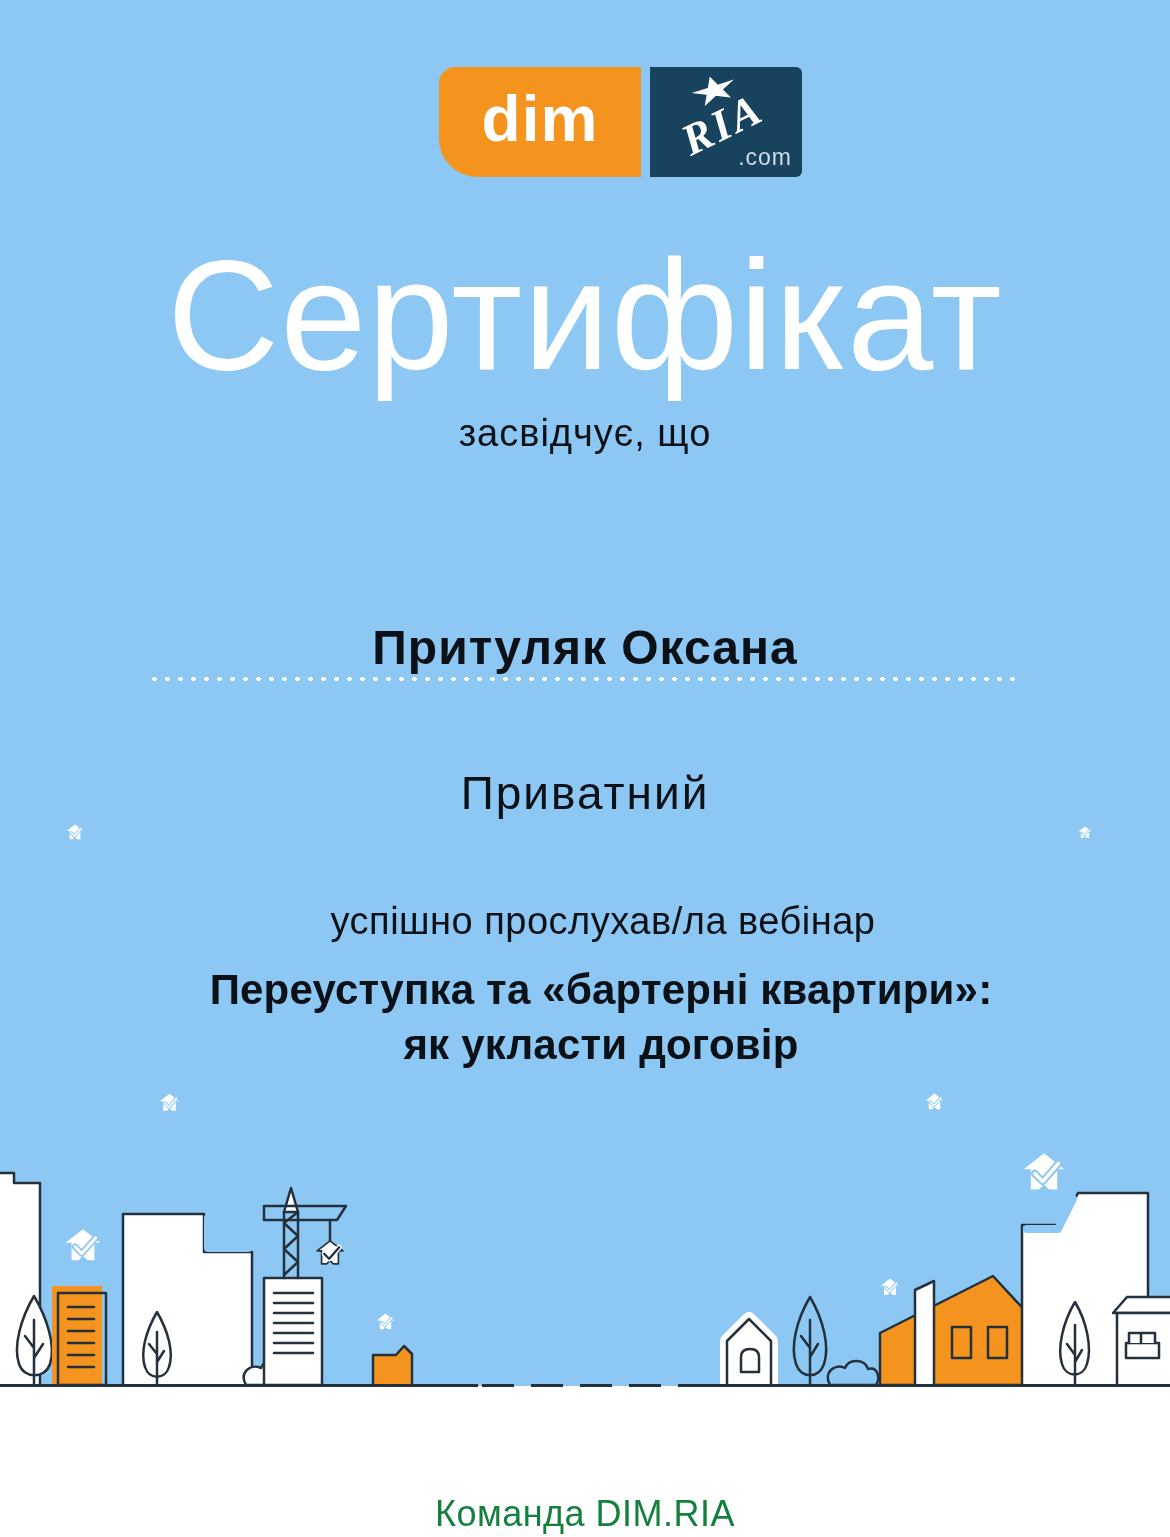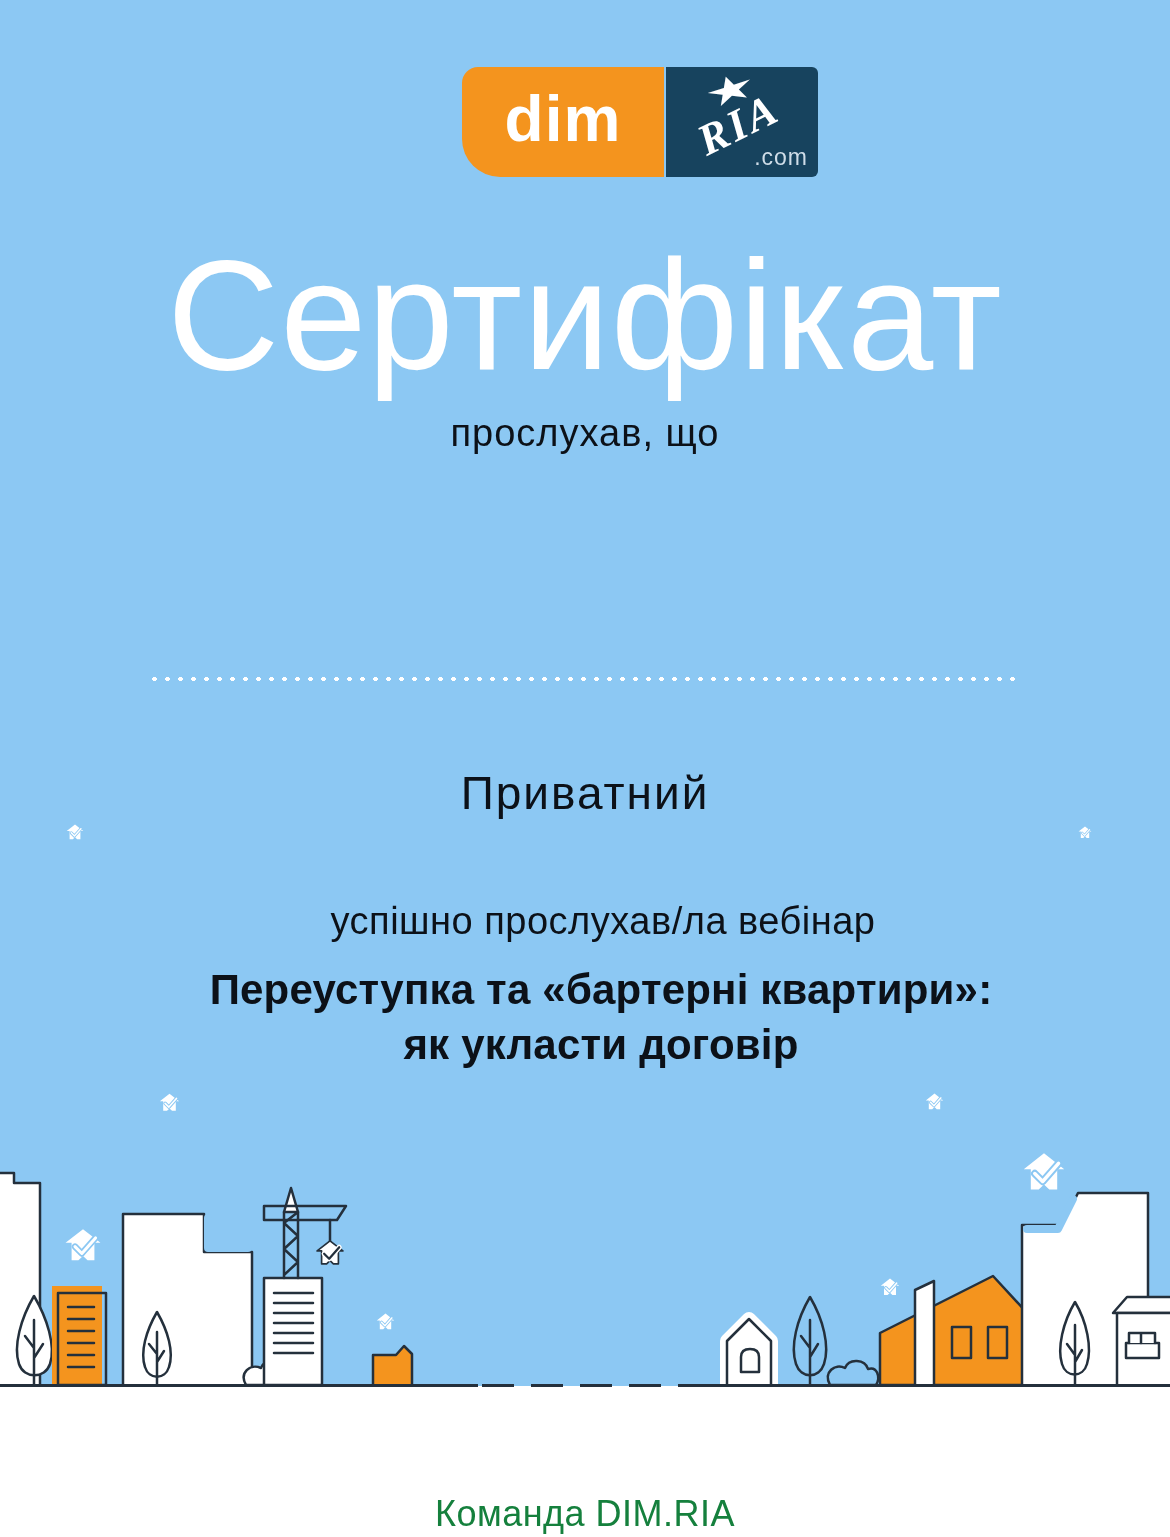--- a/index.html
+++ b/index.html
@@ -7,21 +7,21 @@
     --outline:#24303c; --ink:#0c1118;
   }
   html,body{margin:0;padding:0;background:#e8e8e8;}
   .page{
     position:relative; width:1170px; height:1537px; margin:0 auto;
     background:#fff; overflow:hidden;
     font-family:"Liberation Sans","DejaVu Sans",sans-serif; color:var(--ink);
   }
   .sky{position:absolute;left:0;top:0;width:1170px;height:1386px;background:var(--blue);}
   
-  .logo{position:absolute;left:422px;top:67px;display:flex;gap:2px;padding-left:40px;}
+  .logo{position:absolute;left:399px;top:67px;display:flex;gap:9px;padding-left:40px;}
   .logo-dim{
     width:202px;height:110px;background:var(--orange);
     border-radius:16px 0 0 38px;display:flex;align-items:center;justify-content:center;
   }
   .logo-dim span{color:#fff;font-size:64px;font-weight:bold;letter-spacing:1px;padding-bottom:6px;}
   .logo-ria{position:relative;width:152px;height:110px;background:var(--navy);border-radius:0 6px 6px 0;}
   .ria-text{
     position:absolute;left:30px;top:32px;color:#fff;
     font-family:"Liberation Serif","DejaVu Serif",serif;
     font-weight:bold;font-style:italic;font-size:44px;letter-spacing:3px;
@@ -82,21 +82,22 @@
       <span>dim</span>
     </div>
     <div class="logo-ria">
       <span class="ria-star">★</span>
       <span class="ria-text">RIA</span>
       <span class="ria-com">.com</span>
     </div>
   </div>
 
   <div class="t-center cert-title">Сертифікат</div>
-  <div class="t-center cert-subtitle">прослухав, що</div>
+  <div class="t-center cert-subtitle">засвідчує, що</div>
+  <div class="t-center cert-name">Притуляк Оксана</div>
   <div class="dotted-line"></div>
   <div class="t-center cert-role">Приватний</div>
   <div class="t-center cert-completion">успішно прослухав/ла вебінар</div>
   <div class="t-center webinar">
     <div>Переуступка та «бартерні квартири»:</div>
     <div>як укласти договір</div>
   </div>
 
   <svg class="sky-ico" style="left:66px;top:824px" width="18" height="18" viewBox="0 0 100 100">
       <use href="#hc-solid"></use>

